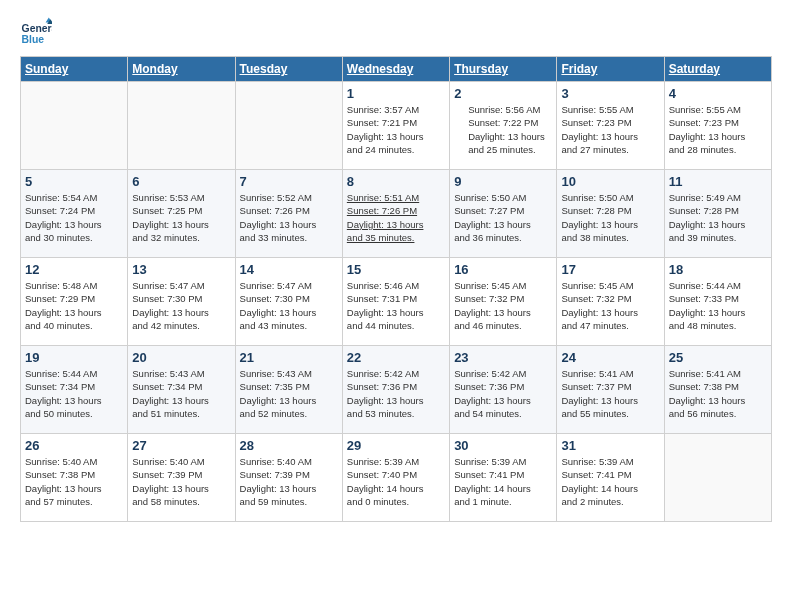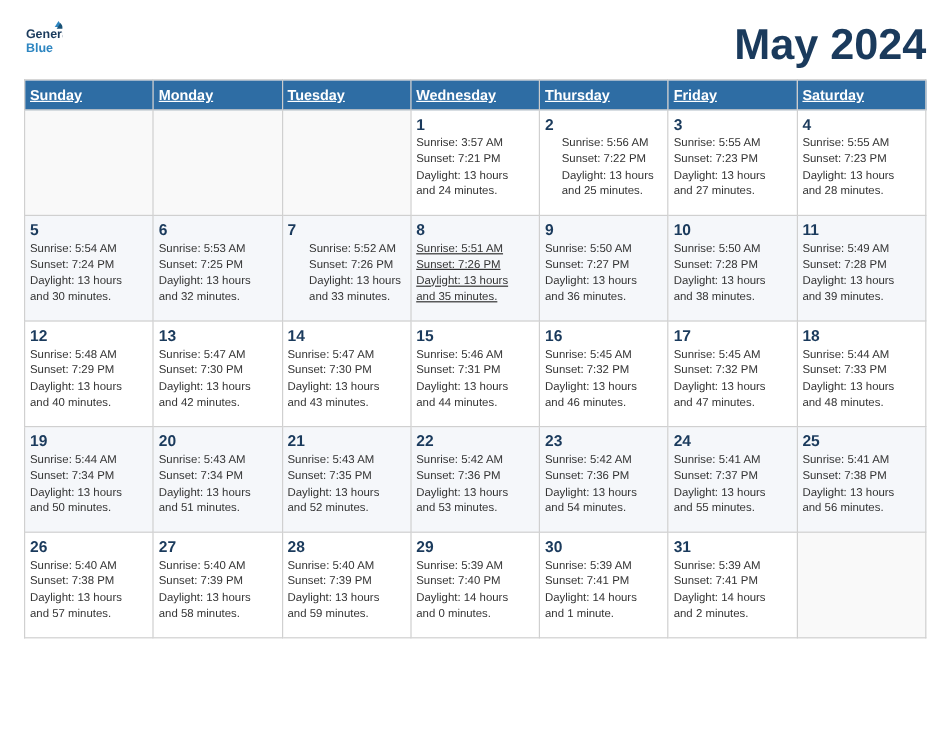--- a/index.html
+++ b/index.html
@@ -86,21 +86,20 @@
 <div class="header">
   <div class="logo">
     <svg class="logo-icon" viewBox="0 0 40 40">
       <text x="2" y="20" font-size="13" font-weight="bold" fill="#1a3a5c">General</text>
       <text x="2" y="34" font-size="13" font-weight="bold" fill="#2e86c1">Blue</text>
       <polygon points="32,8 40,8 36,2" fill="#2e86c1"></polygon>
       <polygon points="34,10 42,10 38,4" fill="#1a5276"></polygon>
     </svg>
   </div>
   <div class="title-block">
-    <div class="cal-title">May 2024</div>
   </div>
 </div>
 
 <table>
   <thead>
     <tr id="dow-row">
         <th>Sunday</th>
         <th>Monday</th>
         <th>Tuesday</th>
         <th>Wednesday</th>
@@ -153,21 +152,21 @@
         </td>
         <td>
           <span class="day-num">6</span>
           <div class="day-info" style="white-space: pre-line;">Sunrise: 5:53 AM
 Sunset: 7:25 PM
 Daylight: 13 hours
 and 32 minutes.</div>
         </td>
         <td>
           <span class="day-num">7</span>
-          <div class="day-info" style="white-space: pre-line; margin-left: 18px;">Sunrise: 5:52 AM
+          <div class="day-info" style="white-space: pre-line;">Sunrise: 5:52 AM
 Sunset: 7:26 PM
 Daylight: 13 hours
 and 33 minutes.</div>
         </td>
         <td>
           <span class="day-num">8</span>
           <div class="day-info" style="white-space: pre-line; text-decoration: underline;">Sunrise: 5:51 AM
 Sunset: 7:26 PM
 Daylight: 13 hours
 and 35 minutes.</div>

